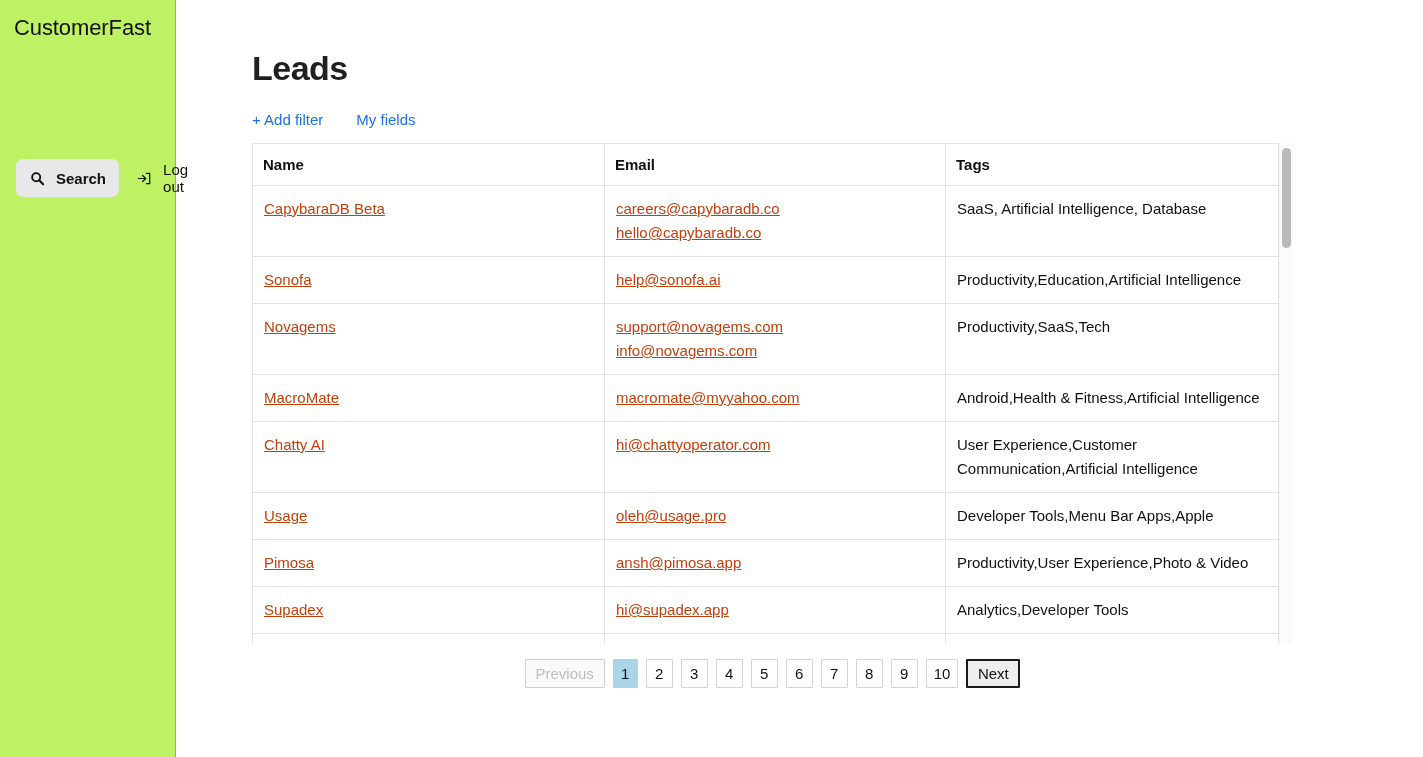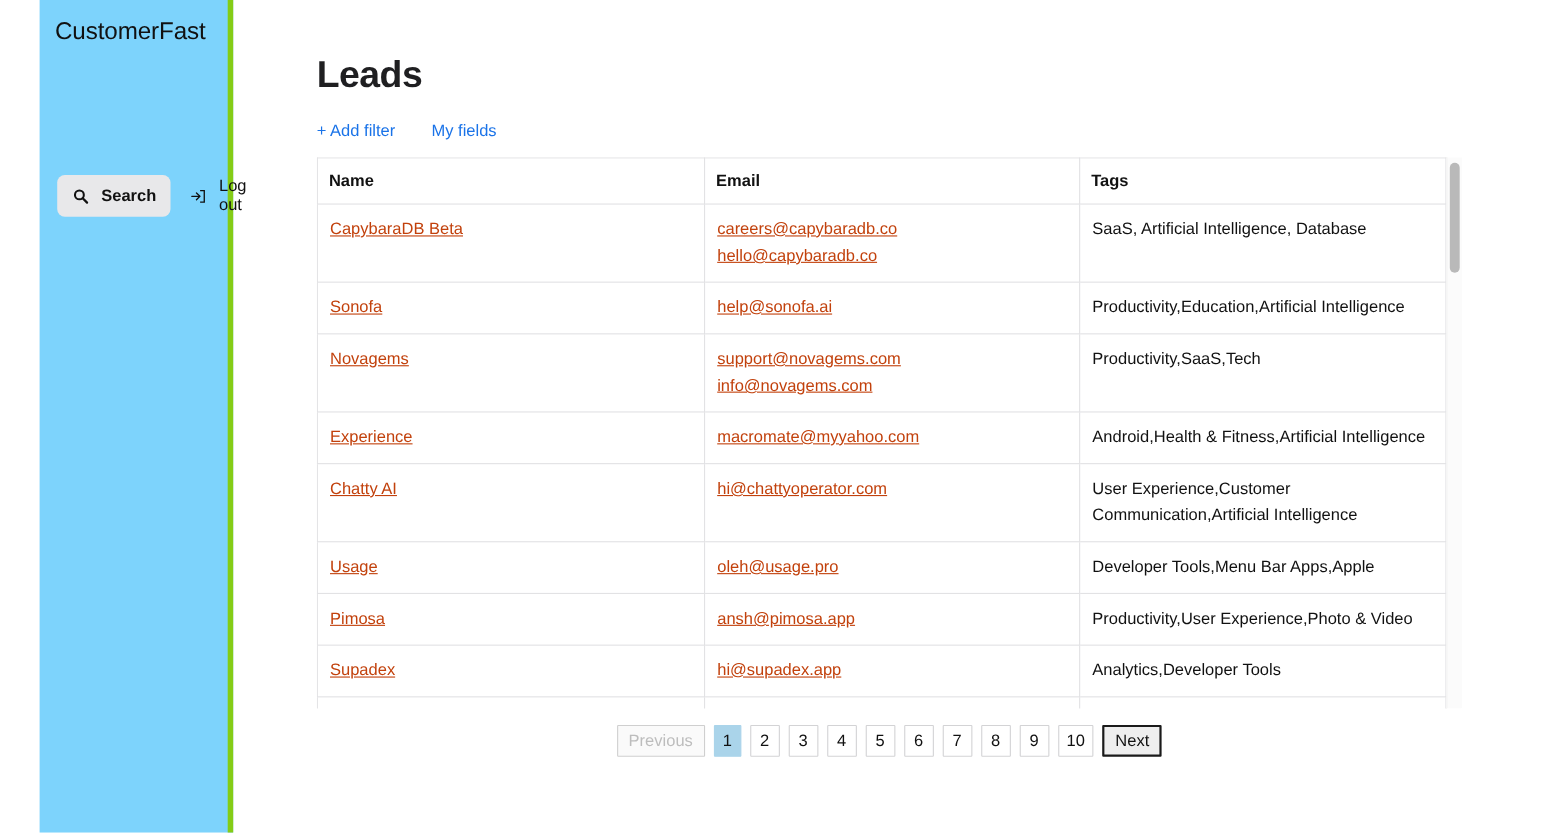--- a/index.html
+++ b/index.html
@@ -19,26 +19,25 @@
     display: flex;
     width: 1423px;
     height: 757px;
   }
 
   
   .sidebar {
     width: 176px;
     min-width: 176px;
     height: 757px;
-    background: #7dd3fc;
-    border-right: 5px solid #84cc16;
+    background: #bef264;
+    border-right: 1px solid #84cc16;
     display: flex;
     flex-direction: column;
     padding-top: 14px;
-    margin-left: 36px;
   }
 
   .brand {
     font-size: 22px;
     line-height: 28px;
     font-weight: 400;
     color: #111111;
     padding: 0 14px;
     letter-spacing: -0.1px;
   }
@@ -308,21 +307,21 @@
               </tr>
               <tr>
                 <td><span class="cell-link">Novagems</span></td>
                 <td>
                   <span class="cell-link email-line">support@novagems.com</span>
                   <span class="cell-link email-line">info@novagems.com</span>
                 </td>
                 <td class="tags-cell">Productivity,SaaS,Tech</td>
               </tr>
               <tr>
-                <td><span class="cell-link">Experience</span></td>
+                <td><span class="cell-link">MacroMate</span></td>
                 <td>
                   <span class="cell-link email-line">macromate@myyahoo.com</span>
                 </td>
                 <td class="tags-cell">Android,Health &amp; Fitness,Artificial Intelligence</td>
               </tr>
               <tr>
                 <td><span class="cell-link">Chatty AI</span></td>
                 <td>
                   <span class="cell-link email-line">hi@chattyoperator.com</span>
                 </td>

